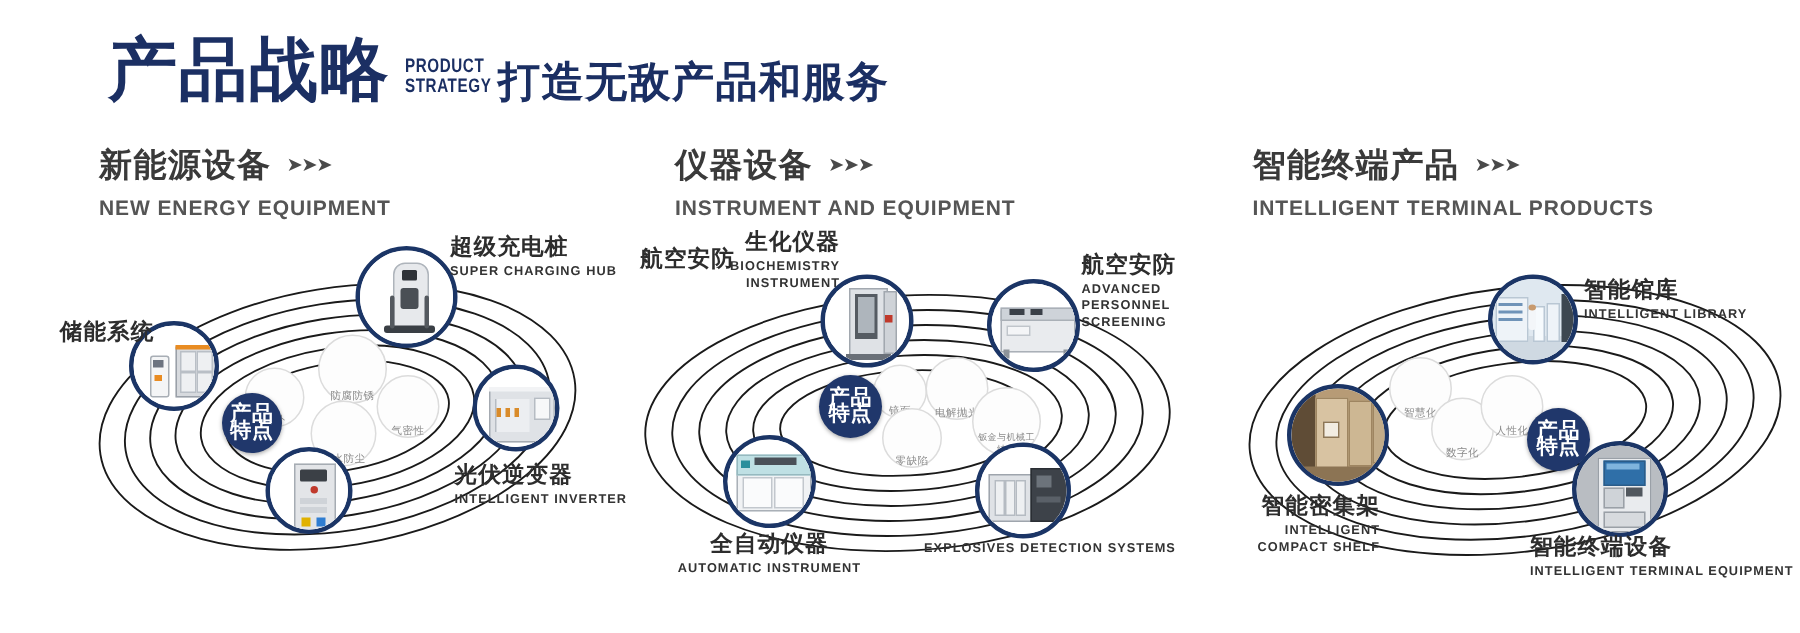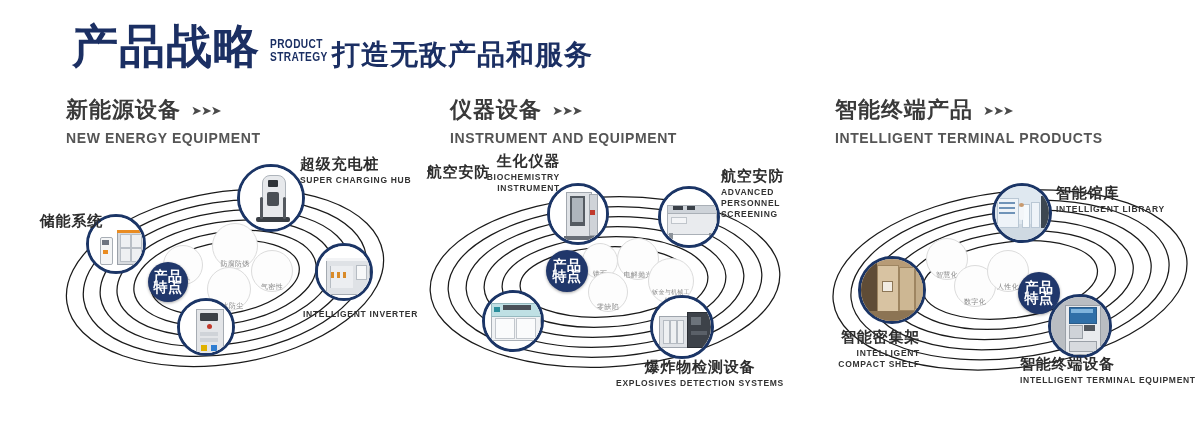--- a/index.html
+++ b/index.html
@@ -223,20 +223,21 @@
     <div class="lbl right" style="left:-52px;top:62px;width:100px;">
       <div class="lbl-cn">储能系统</div>
     </div>
 
     <div class="lbl" style="left:245px;top:5px;">
       <div class="lbl-cn">超级充电桩</div>
       <div class="lbl-en">SUPER CHARGING HUB</div>
     </div>
 
     <div class="lbl" style="left:248px;top:157px;">
+      <div class="lbl-cn">光伏逆变器</div>
       <div class="lbl-en">INTELLIGENT INVERTER</div>
     </div>
 
   </div>
 
   <div class="cluster" style="left:410px;top:150px;width:390px;height:250px;">
 
     <svg class="rings" width="390" height="250" viewBox="0 0 390 250">
       <g fill="none" stroke="#1a1a1a" stroke-width="1.25">
         <ellipse cx="195" cy="132" rx="175" ry="85" transform="rotate(-3 195 132)"></ellipse>
@@ -323,23 +324,26 @@
     <div class="lbl right" style="left:20px;top:2px;width:130px;">
       <div class="lbl-cn">生化仪器</div>
       <div class="lbl-en wrap">BIOCHEMISTRY INSTRUMENT</div>
     </div>
 
     <div class="lbl" style="left:311px;top:17px;width:110px;">
       <div class="lbl-cn">航空安防</div>
       <div class="lbl-en wrap">ADVANCED PERSONNEL SCREENING</div>
     </div>
 
+    <div class="lbl center" style="left:18px;top:203px;width:170px;">
+      <div class="lbl-cn">全自动仪器</div>
+      <div class="lbl-en">AUTOMATIC INSTRUMENT</div>
+    </div>
 
     <div class="lbl center" style="left:195px;top:208px;width:190px;">
-      <div class="lbl-cn">爆炸物检测设备</div>
       <div class="lbl-en">EXPLOSIVES DETECTION SYSTEMS</div>
     </div>
   </div>
 
   <div class="cluster" style="left:820px;top:150px;width:380px;height:250px;">
 
     <svg class="rings" width="380" height="250" viewBox="0 0 380 250">
       <g fill="none" stroke="#1a1a1a" stroke-width="1.25">
         <ellipse cx="190" cy="130" rx="178" ry="88" transform="rotate(-7 190 130)"></ellipse>
         <ellipse cx="190" cy="130" rx="160" ry="78" transform="rotate(-7 190 130)"></ellipse>

